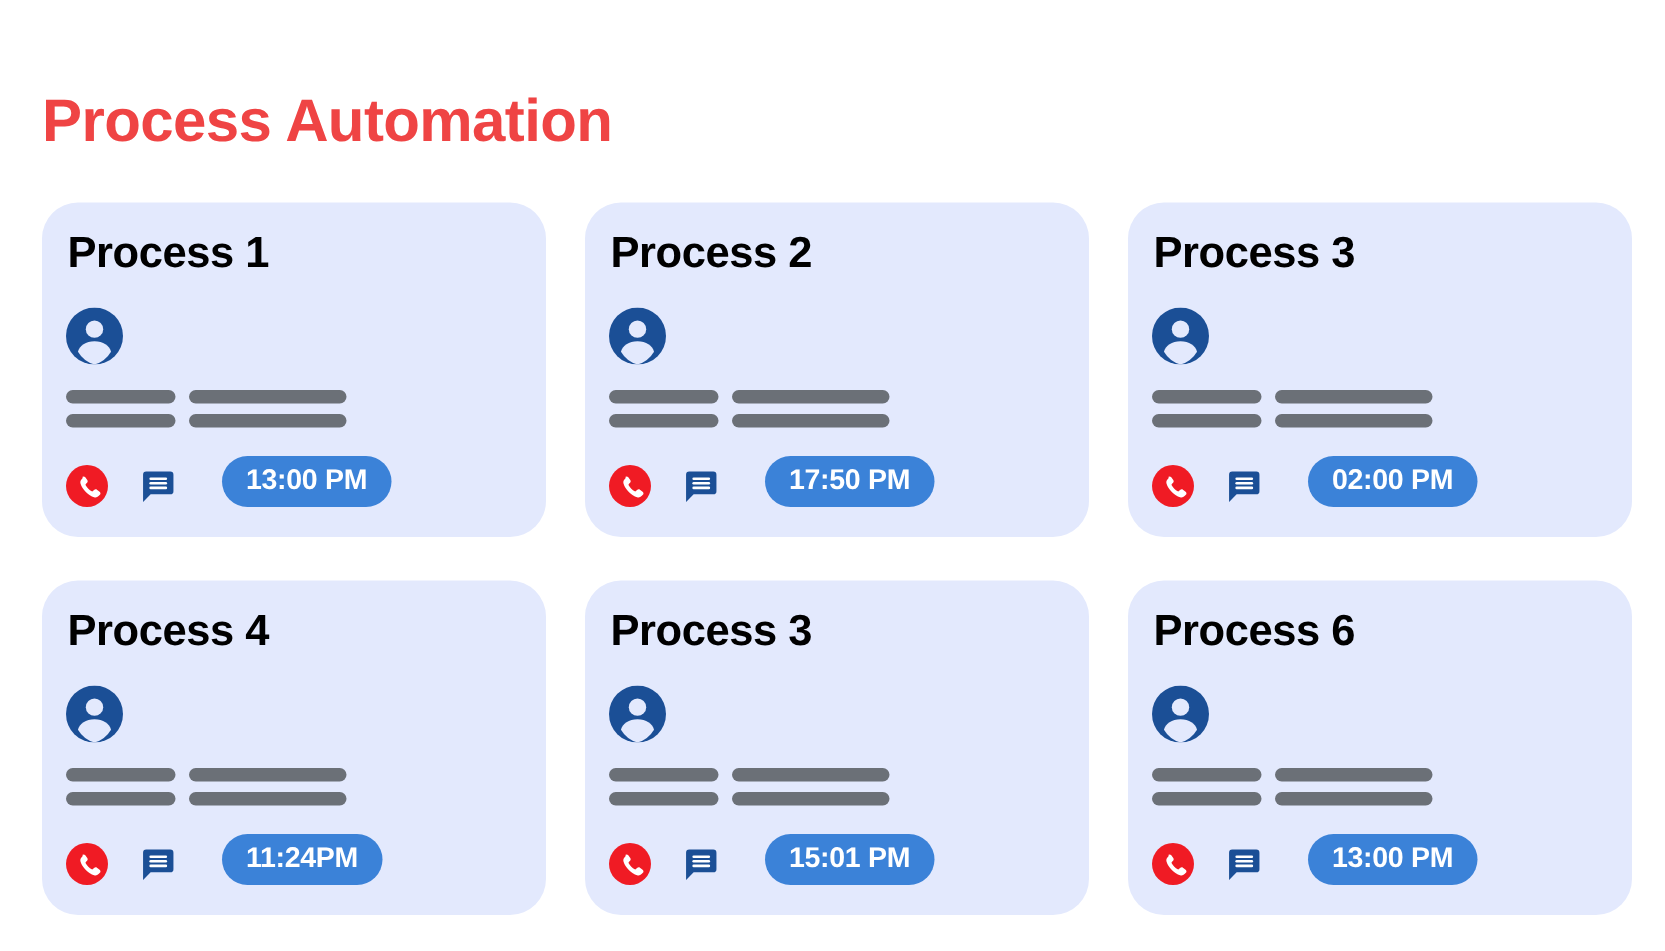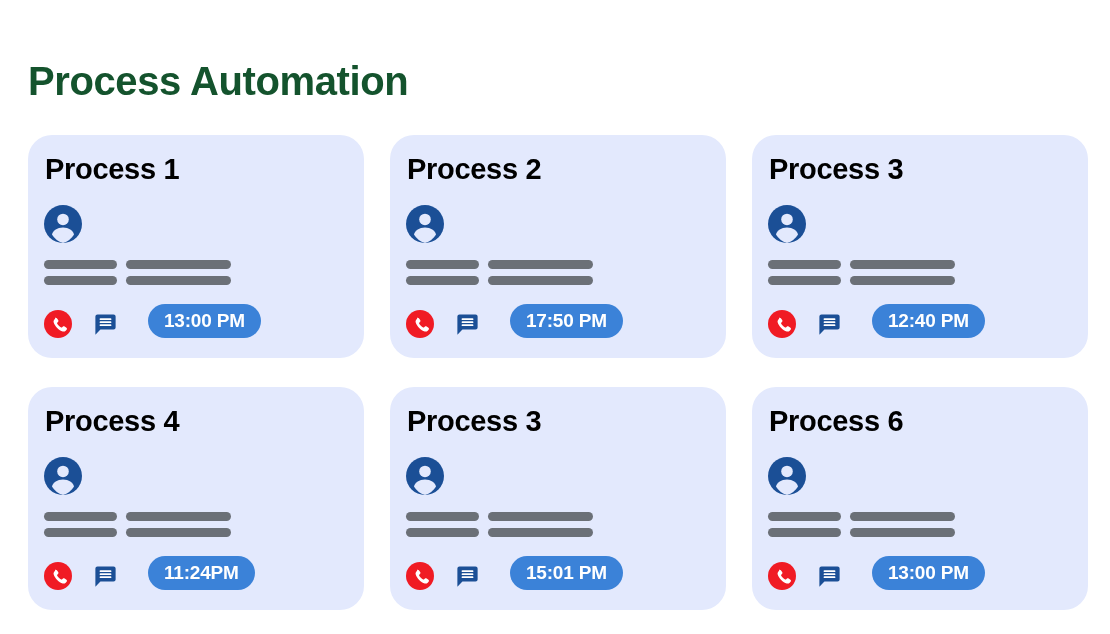--- a/index.html
+++ b/index.html
@@ -20,21 +20,21 @@
     height: 634px;
     box-sizing: border-box;
   }
 
   .page-title {
     position: absolute;
     left: 28px;
     top: 30px;
     font-size: 40px;
     font-weight: 700;
-    color: #14532d;
+    color: #ef4444;
     letter-spacing: -0.4px;
     line-height: 1.2;
     white-space: nowrap;
   }
 
   .card-grid {
     position: absolute;
     left: 28px;
     top: 135px;
     width: 1060px;
@@ -219,21 +219,21 @@
         <svg class="phone-icon" viewBox="0 0 32 32">
           <circle cx="16" cy="16" r="16" fill="#f01b24"></circle>
           <path d="M12.3 9.2c.7-.7 1.8-.6 2.4.2l1.5 2c.5.7.4 1.6-.2 2.2l-.9.9c-.2.2-.3.6-.1.9.5.9 1.2 1.8 2 2.6.8.8 1.7 1.5 2.6 2 .3.2.7.1.9-.1l.9-.9c.6-.6 1.5-.7 2.2-.2l2 1.5c.8.6.9 1.7.2 2.4l-1 1c-.9.9-2.2 1.2-3.4.8-2.2-.7-4.4-2.1-6.3-4-1.9-1.9-3.3-4.1-4-6.3-.4-1.2-.1-2.5.8-3.4l1-1z" fill="#ffffff"></path>
         </svg>
         <svg class="chat-icon" viewBox="0 0 32 32">
           <path d="M4 6.5A2.5 2.5 0 0 1 6.5 4h19A2.5 2.5 0 0 1 28 6.5v13a2.5 2.5 0 0 1-2.5 2.5H10l-6 6V6.5z" fill="#1b4f96"></path>
           <rect x="9" y="8.6" width="14" height="2.1" rx="1" fill="#ffffff"></rect>
           <rect x="9" y="12.2" width="14" height="2.1" rx="1" fill="#ffffff"></rect>
           <rect x="9" y="15.8" width="14" height="2.1" rx="1" fill="#ffffff"></rect>
         </svg>
-        <span class="time-pill">12:40 PM</span>
+        <span class="time-pill">02:00 PM</span>
       </div>
     </div>
 
     <div class="card">
       <div class="card-title">Process 4</div>
       <svg class="avatar" viewBox="0 0 40 40">
         <circle cx="20" cy="20" r="20" fill="#1b4f96"></circle>
         <circle cx="20" cy="15.2" r="6.1" fill="#e3e9fd"></circle>
         <path d="M20 23.6c-6 0-10.6 3.2-11.6 7.4A20 20 0 0 0 20 40a20 20 0 0 0 11.6-9c-1-4.2-5.6-7.4-11.6-7.4z" fill="#e3e9fd"></path>
       </svg>

